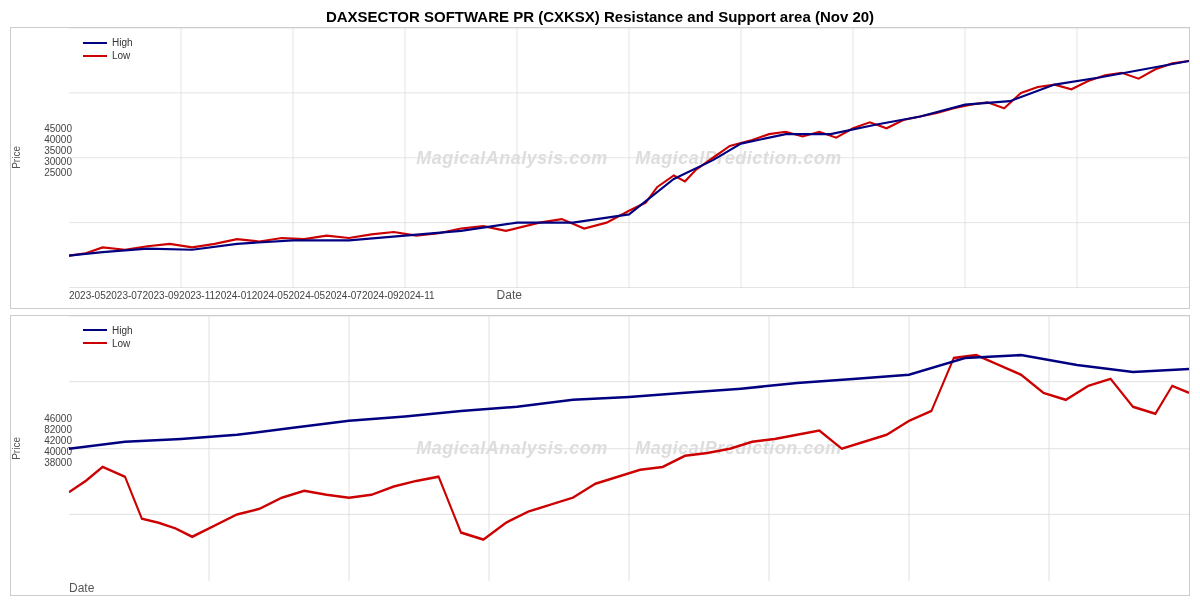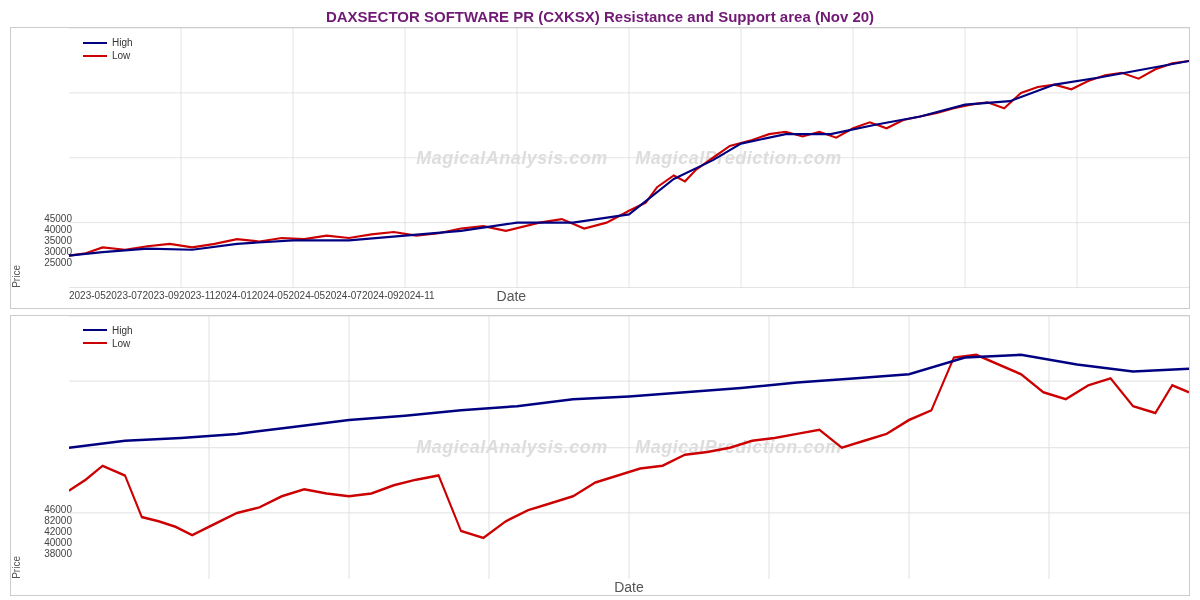--- a/index.html
+++ b/index.html
@@ -17,21 +17,21 @@
       flex-direction: column;
       padding: 8px 10px 4px 10px;
     }
     .header {
       text-align: center;
       margin-bottom: 2px;
     }
     .title {
       font-size: 15px;
       font-weight: bold;
-      color: #701a75;
+      color: #000000;
     }
     .subtitle {
       font-size: 11px;
       color: #555;
       margin-top: 1px;
     }
     .charts-wrapper {
       display: flex;
       flex-direction: column;
       flex: 1;
@@ -58,40 +58,39 @@
       padding: 5px 4px 20px 0;
       font-size: 10px;
       color: #444;
       text-align: right;
       flex-shrink: 0;
     }
     .y-axis-wrapper {
       width: 58px;
       position: relative;
       display: flex;
-      align-items: flex-end;
+      align-items: center;
     }
     .chart-plot {
       flex: 1;
       position: relative;
       overflow: hidden;
     }
     .x-axis {
       height: 20px;
       display: flex;
       justify-content: space-between;
       font-size: 10px;
       color: #444;
       padding: 2px 0 0 0;
       margin-left: 58px;
       margin-right: 4px;
     }
     .x-axis-label {
-      text-align: center;
-      font-size: 14px;
+      font-size: 12px;
       color: #555;
       margin-left: 58px;
     }
     svg.chart-svg {
       width: 100%;
       height: 100%;
       position: absolute;
       top: 0; left: 0;
     }
     .watermark {

